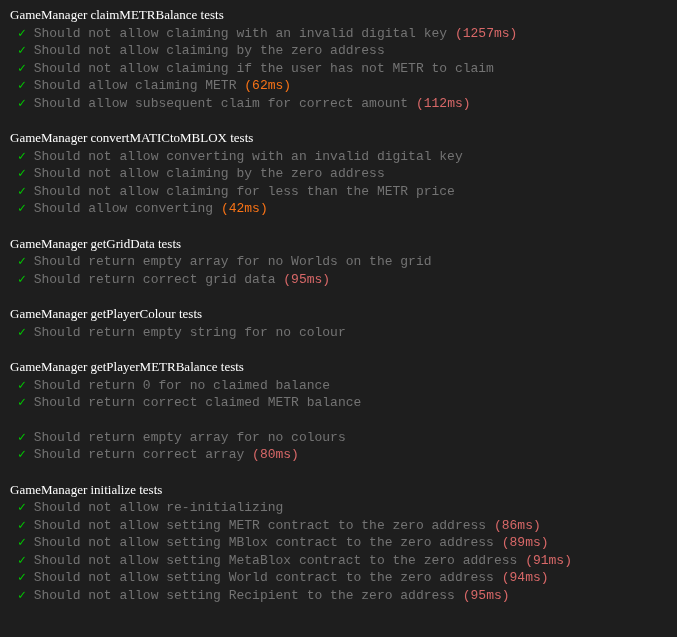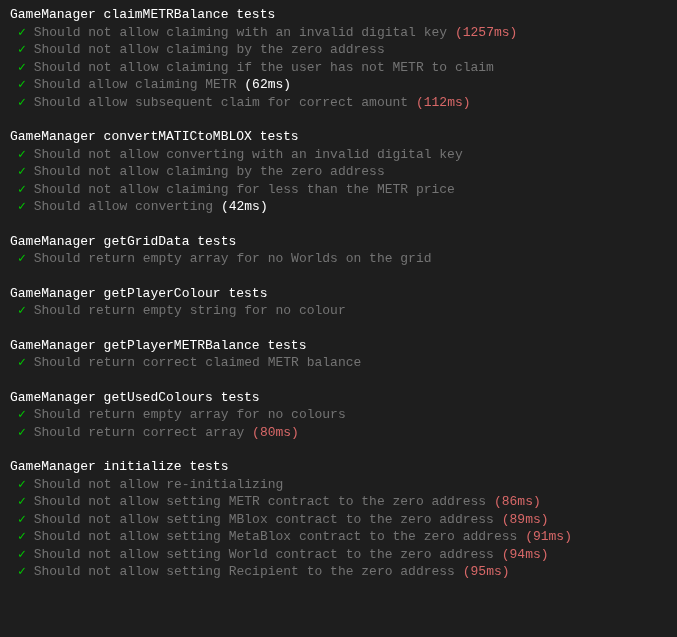--- a/index.html
+++ b/index.html
@@ -17,37 +17,38 @@
     .suite {
       margin-bottom: 17px;
     }
     .suite-header {
       color: #d4d4d4;
       font-weight: normal;
       white-space: pre;
     }
     .suite-title {
       color: #ffffff;
+      font-family: Liberation Serif, serif;
     }
     .test-line {
       padding-left: 8px;
       white-space: pre;
     }
     .check {
       color: #00c800;
       font-weight: bold;
     }
     .test-desc {
       color: #737373;
     }
     .timing-red {
       color: #d86868;
     }
     .timing-yellow {
-      color: #ffffff;
+      color: #f97316;
     }
   </style>
 </head>
 <body>
 
 <div id="output">
     <div class="suite">
       <div class="suite-header"><span class="suite-title">GameManager claimMETRBalance tests</span></div>
       <div class="test-line"><span class="check">✓</span> <span class="test-desc">Should not allow claiming with an invalid digital key</span> <span class="timing-red">(1257ms)</span></div>
       <div class="test-line"><span class="check">✓</span> <span class="test-desc">Should not allow claiming by the zero address</span></div>
@@ -58,31 +59,32 @@
     <div class="suite">
       <div class="suite-header"><span class="suite-title">GameManager convertMATICtoMBLOX tests</span></div>
       <div class="test-line"><span class="check">✓</span> <span class="test-desc">Should not allow converting with an invalid digital key</span></div>
       <div class="test-line"><span class="check">✓</span> <span class="test-desc">Should not allow claiming by the zero address</span></div>
       <div class="test-line"><span class="check">✓</span> <span class="test-desc">Should not allow claiming for less than the METR price</span></div>
       <div class="test-line"><span class="check">✓</span> <span class="test-desc">Should allow converting</span> <span class="timing-yellow">(42ms)</span></div>
     </div>
     <div class="suite">
       <div class="suite-header"><span class="suite-title">GameManager getGridData tests</span></div>
       <div class="test-line"><span class="check">✓</span> <span class="test-desc">Should return empty array for no Worlds on the grid</span></div>
+      <div class="test-line"><span class="check">✓</span> <span class="test-desc">Should return correct grid data</span> <span class="timing-red">(95ms)</span></div>
     </div>
     <div class="suite">
       <div class="suite-header"><span class="suite-title">GameManager getPlayerColour tests</span></div>
       <div class="test-line"><span class="check">✓</span> <span class="test-desc">Should return empty string for no colour</span></div>
     </div>
     <div class="suite">
       <div class="suite-header"><span class="suite-title">GameManager getPlayerMETRBalance tests</span></div>
+      <div class="test-line"><span class="check">✓</span> <span class="test-desc">Should return 0 for no claimed balance</span></div>
       <div class="test-line"><span class="check">✓</span> <span class="test-desc">Should return correct claimed METR balance</span></div>
     </div>
     <div class="suite">
-      <div class="suite-header"><span class="suite-title">GameManager getUsedColours tests</span></div>
       <div class="test-line"><span class="check">✓</span> <span class="test-desc">Should return empty array for no colours</span></div>
       <div class="test-line"><span class="check">✓</span> <span class="test-desc">Should return correct array</span> <span class="timing-red">(80ms)</span></div>
     </div>
     <div class="suite">
       <div class="suite-header"><span class="suite-title">GameManager initialize tests</span></div>
       <div class="test-line"><span class="check">✓</span> <span class="test-desc">Should not allow re-initializing</span></div>
       <div class="test-line"><span class="check">✓</span> <span class="test-desc">Should not allow setting METR contract to the zero address</span> <span class="timing-red">(86ms)</span></div>
       <div class="test-line"><span class="check">✓</span> <span class="test-desc">Should not allow setting MBlox contract to the zero address</span> <span class="timing-red">(89ms)</span></div>
       <div class="test-line"><span class="check">✓</span> <span class="test-desc">Should not allow setting MetaBlox contract to the zero address</span> <span class="timing-red">(91ms)</span></div>
       <div class="test-line"><span class="check">✓</span> <span class="test-desc">Should not allow setting World contract to the zero address</span> <span class="timing-red">(94ms)</span></div>

